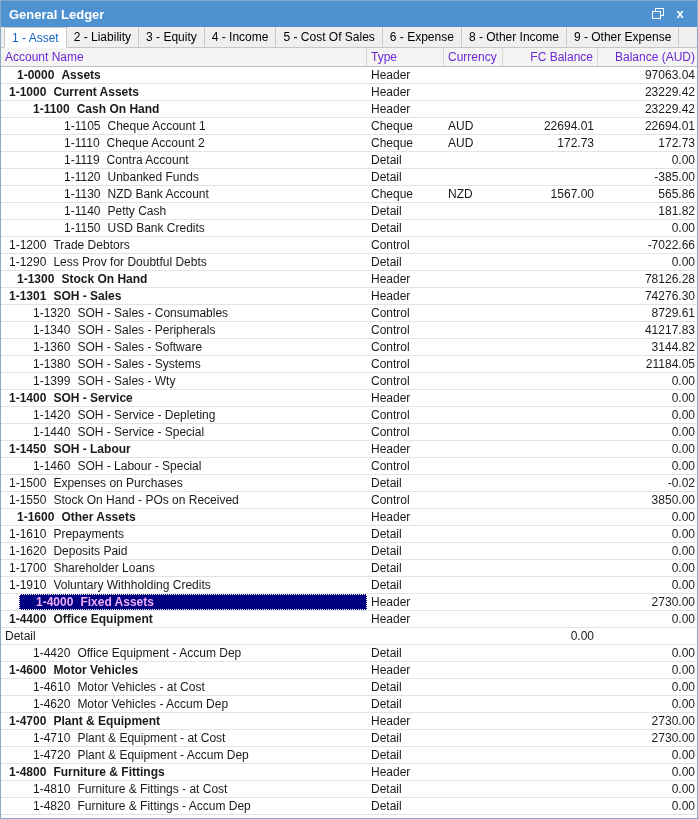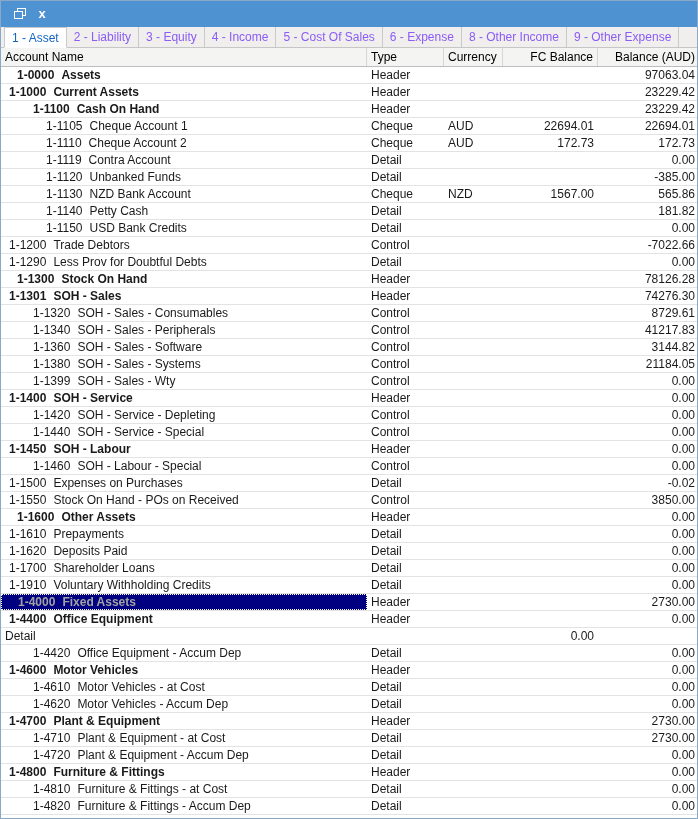--- a/index.html
+++ b/index.html
@@ -19,62 +19,63 @@
     color:#fff; cursor:default;
   }
   .titlebar .winbtn svg { display:block; }
   .close-x { font-size:13px; font-weight:bold; line-height:20px; }
   .tabstrip {
     height:21px; flex:0 0 21px; background:#f0efed; display:flex; align-items:stretch;
     border-bottom:1px solid #c6c6c6; padding-left:3px;
   }
   .tab {
     padding:0 7px; display:flex; align-items:center; border-right:1px solid #c9c9c9;
-    color:#8b5cf6; background:#f0efed; white-space:nowrap; cursor:default;
+    color:#000000; background:#f0efed; white-space:nowrap; cursor:default;
   }
   .tab:first-child { border-left:1px solid #c9c9c9; }
   .tab.active {
     background:#ffffff; color:#1565c0; border-top:1px solid #c9c9c9;
     margin-bottom:-1px; border-bottom:1px solid #ffffff;
   }
   .grid-head {
     height:19px; flex:0 0 19px; background:#f4f4f2; display:grid;
     grid-template-columns:366px 77px 59px 95px 101px;
     border-bottom:1px solid #bdbdbd; align-items:center;
   }
   .grid-head .hcell {
     height:100%; display:flex; align-items:center; padding:0 4px;
-    border-right:1px solid #d6d6d4; color:#000000; overflow:hidden; white-space:nowrap;
+    border-right:1px solid #d6d6d4; color:#6d28d9; overflow:hidden; white-space:nowrap;
   }
   .grid-head .hcell:last-child { border-right:none; }
   .grid-head .hcell.right { justify-content:flex-end; }
   .grid-body { flex:1; background:#fff; overflow:hidden; }
   .row {
     height:17px; display:grid; grid-template-columns:366px 77px 59px 95px 101px;
     border-bottom:1px solid #e3e3e1; align-items:center; cursor:default;
   }
   .cell { height:100%; display:flex; align-items:center; padding:0 4px; white-space:nowrap; overflow:hidden; }
   .cell.right { justify-content:flex-end; }
   .row.bold .name-cell { font-weight:bold; }
   .name-cell .acct-code { flex:0 0 auto; }
   .name-cell .acct-name { margin-left:7px; }
   .lvl1 .name-cell { padding-left:16px; }
   .lvl2 .name-cell { padding-left:8px; }
   .lvl3 .name-cell { padding-left:32px; }
-  .lvl4 .name-cell { padding-left:45px; }
+  .lvl4 .name-cell { padding-left:63px; }
   .row.selected .name-cell {
-    background:#000080; color:#a3a3a3; border:1px dotted #ffffff;
+    background:#000080; color:#f0abfc; border:1px dotted #ffffff;margin-left:18px;
   }
 </style>
 </head>
 <body>
 
 <div class="window">
 
   <div class="titlebar">
+    <span class="title">General Ledger</span>
     <span class="winbtn">
       <span>
         <svg width="13" height="12" viewBox="0 0 13 12">
           <rect x="3.5" y="0.5" width="8" height="7" fill="none" stroke="#ffffff"></rect>
           <rect x="0.5" y="3.5" width="8" height="7" fill="#4e92d2" stroke="#ffffff"></rect>
         </svg>
       </span>
     </span>
     <span class="winbtn close-x">
       <span>x</span>

